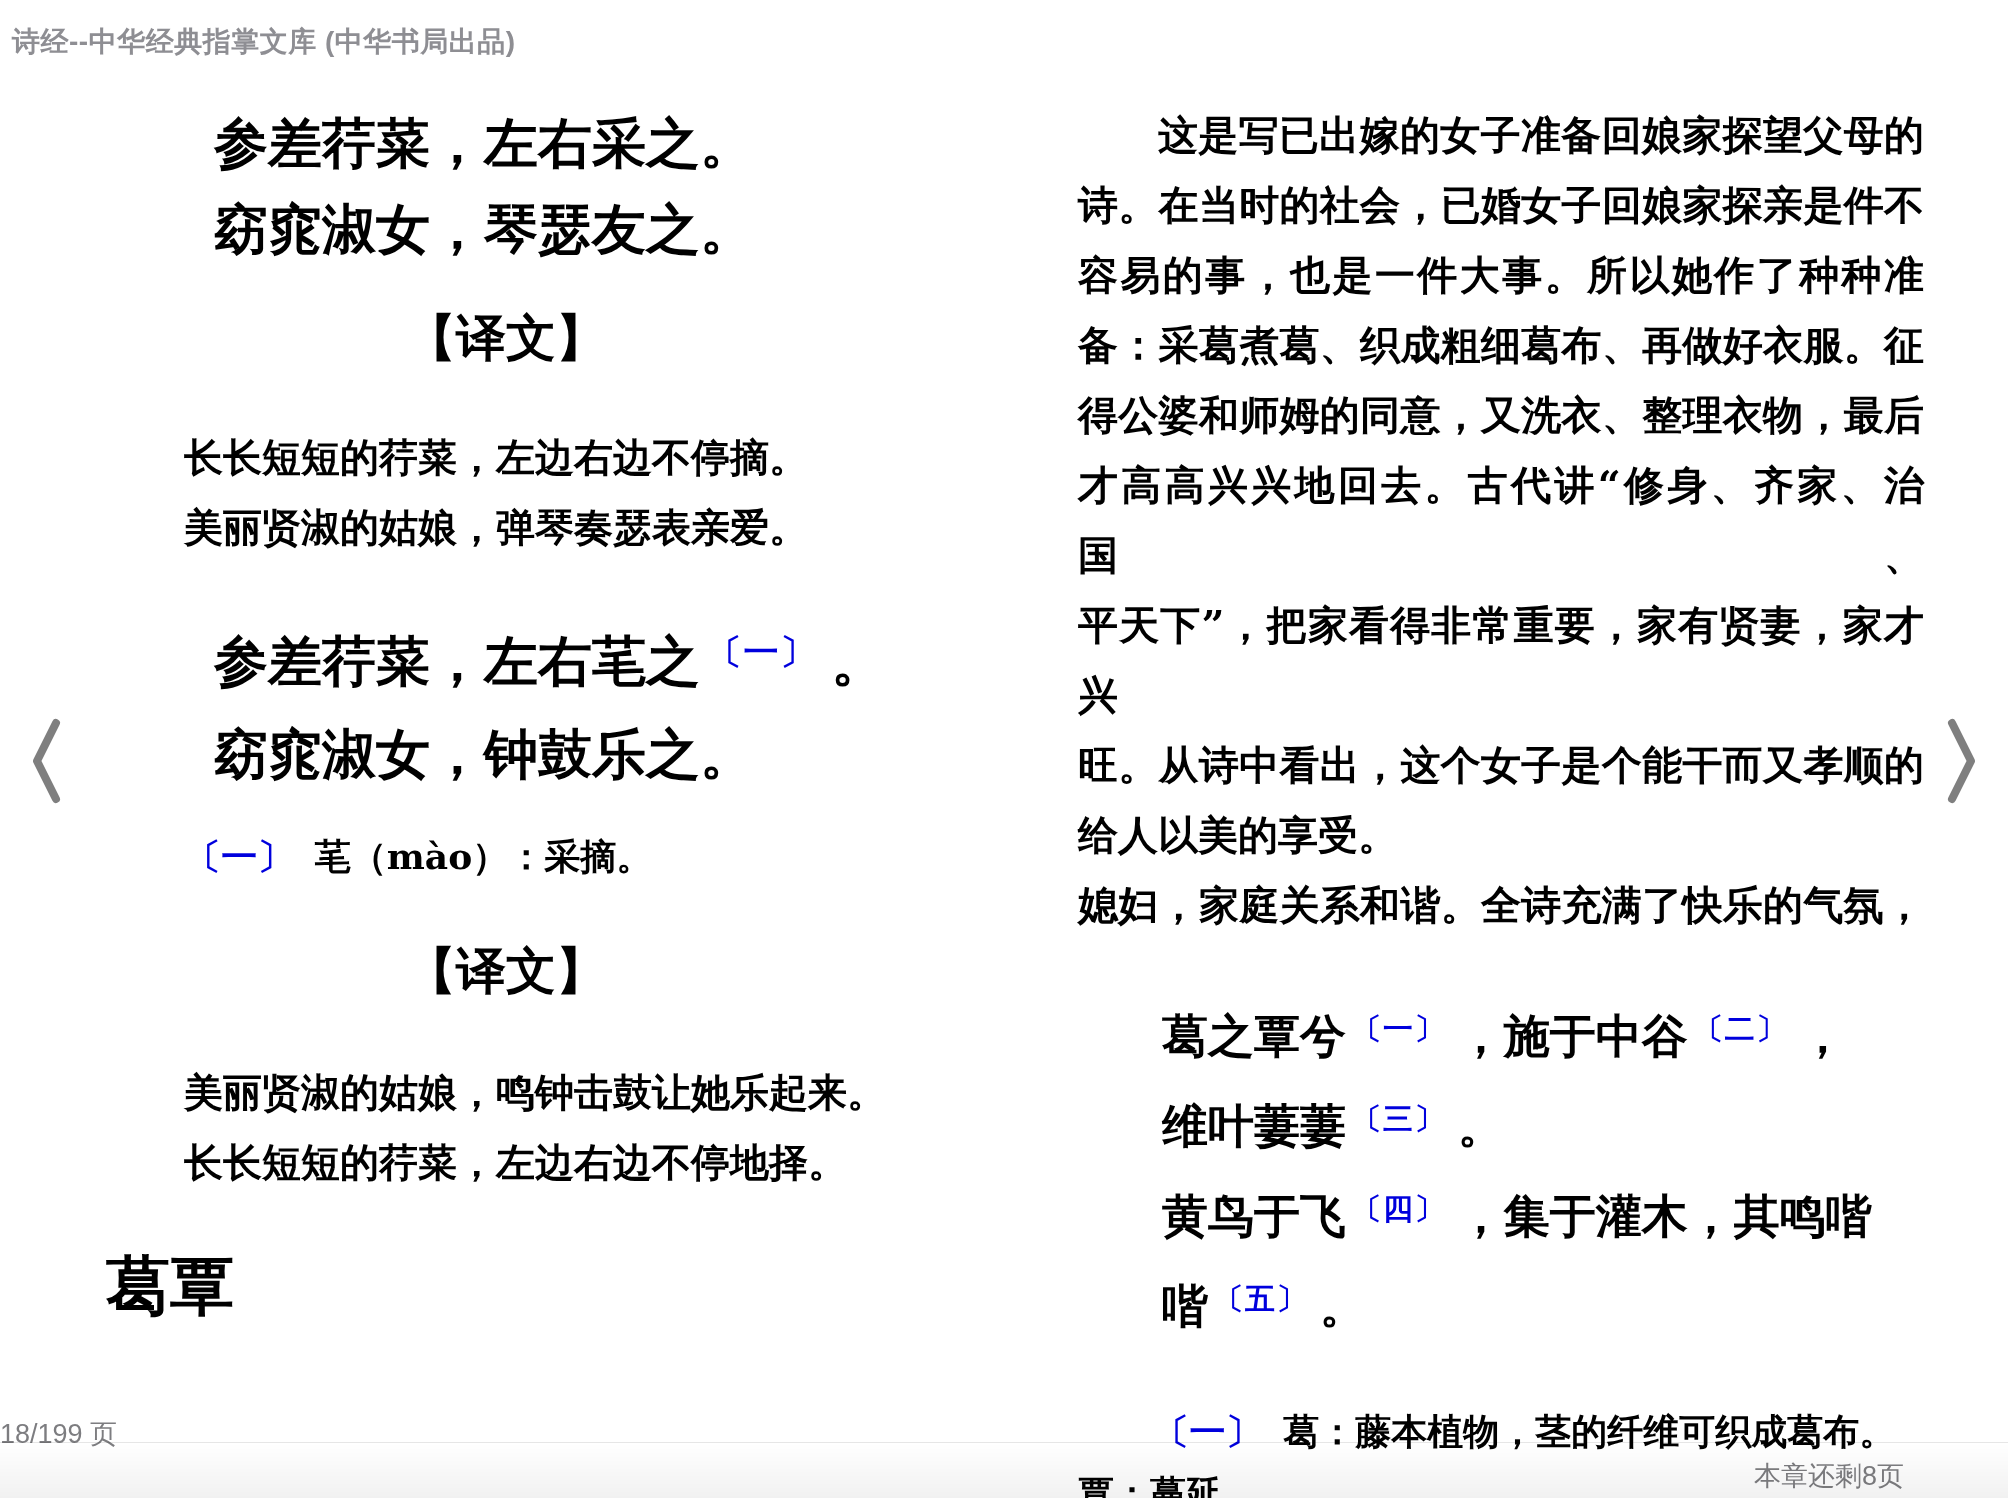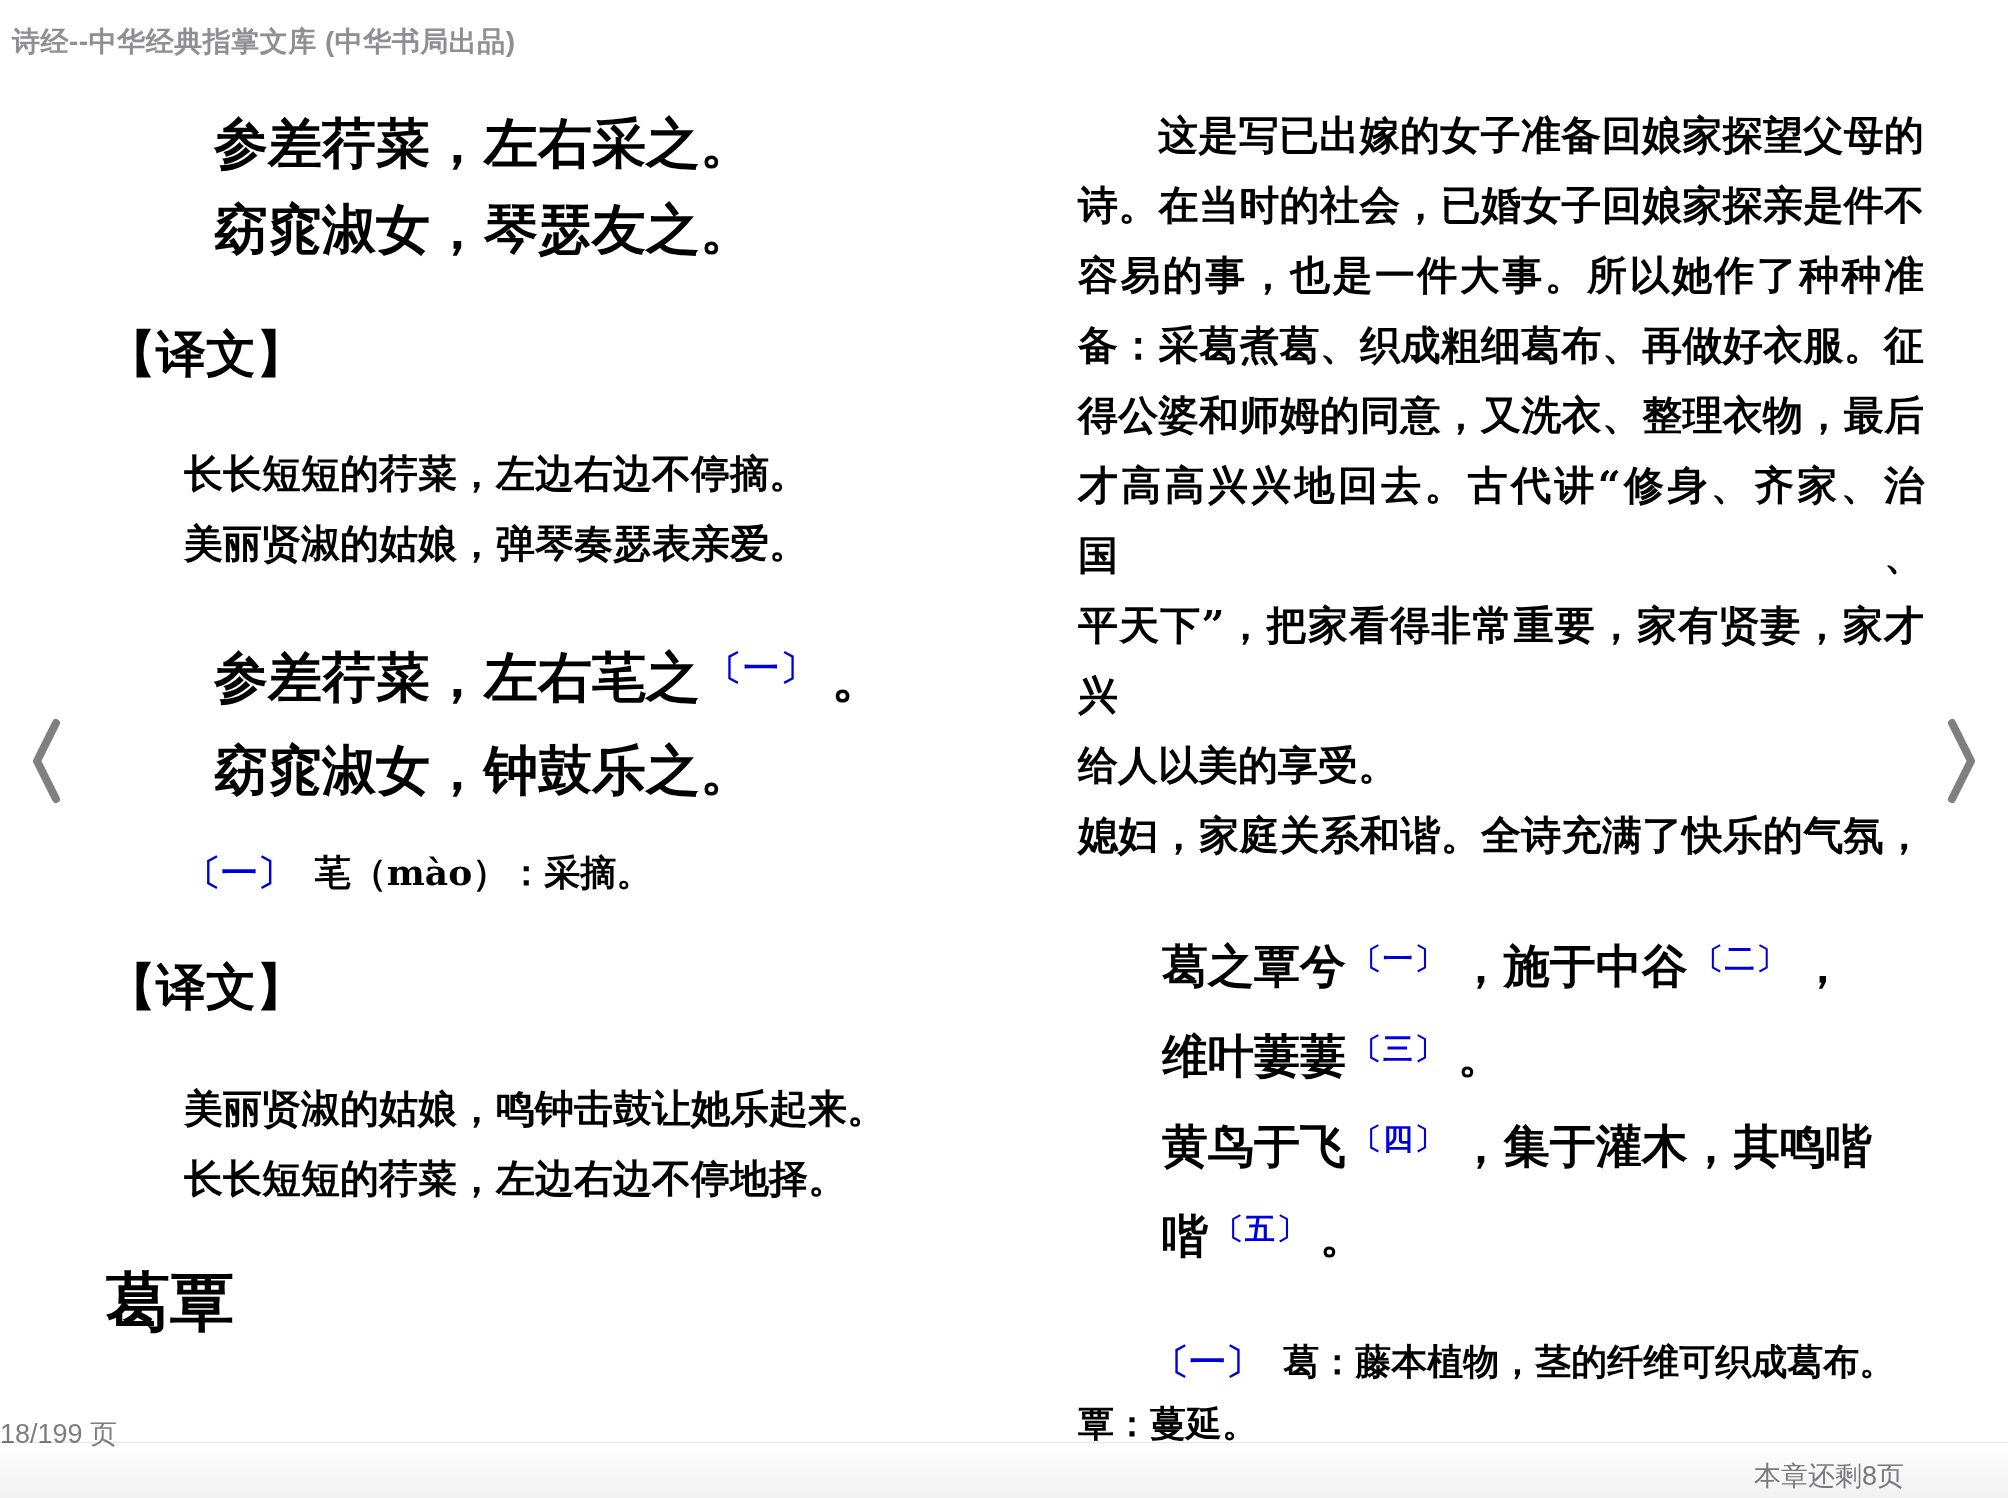--- a/index.html
+++ b/index.html
@@ -51,23 +51,24 @@
   .col.left  { left:106px;  width:800px; }
   .col.right { left:1078px; width:846px; }
 
   
   .stanza .s-line {
     font-size:54px; line-height:86px;
     padding-left:2em;
     white-space:nowrap;
   }
   .yiwen {
-    margin:46px 0 0 0;
+    margin:30px 0 0 0;
     font-size:50px; line-height:72px;
     font-weight:bold;
+    text-align:center;
   }
   .yiwen.second { margin-top:48px; }
   .trans { margin-top:52px; }
   .trans.second { margin-top:54px; }
   .trans .t-line {
     font-size:39px; line-height:70px;
     padding-left:2em;
     white-space:nowrap;
     font-family:Liberation Mono, monospace;
   }
@@ -192,20 +193,21 @@
     <section class="col right">
 
       <div class="analysis">
         <div class="a-line fill indent">这是写已出嫁的女子准备回娘家探望父母的</div>
         <div class="a-line fill">诗。在当时的社会，已婚女子回娘家探亲是件不</div>
         <div class="a-line fill">容易的事，也是一件大事。所以她作了种种准</div>
         <div class="a-line fill">备：采葛煮葛、织成粗细葛布、再做好衣服。征</div>
         <div class="a-line fill">得公婆和师姆的同意，又洗衣、整理衣物，最后</div>
         <div class="a-line fill">才高高兴兴地回去。古代讲“修身、齐家、治国、</div>
         <div class="a-line fill">平天下”，把家看得非常重要，家有贤妻，家才兴</div>
+        <div class="a-line fill">旺。从诗中看出，这个女子是个能干而又孝顺的</div>
         <div class="a-line">给人以美的享受。</div>
         <div class="a-line fill">媳妇，家庭关系和谐。全诗充满了快乐的气氛，</div>
       </div>
 
       <div class="poem">
         <div class="p-line"><span class="seg plain">葛之覃兮</span><span class="seg note-sup">〔一〕</span><span class="seg plain">，施于中谷</span><span class="seg note-sup">〔二〕</span><span class="seg plain">，</span></div>
         <div class="p-line"><span class="seg plain">维叶萋萋</span><span class="seg note-sup">〔三〕</span><span class="seg plain">。</span></div>
         <div class="p-line"><span class="seg plain">黄鸟于飞</span><span class="seg note-sup">〔四〕</span><span class="seg plain">，集于灌木，其鸣喈</span></div>
         <div class="p-line"><span class="seg plain">喈</span><span class="seg note-sup">〔五〕</span><span class="seg plain">。</span></div>
       </div>

